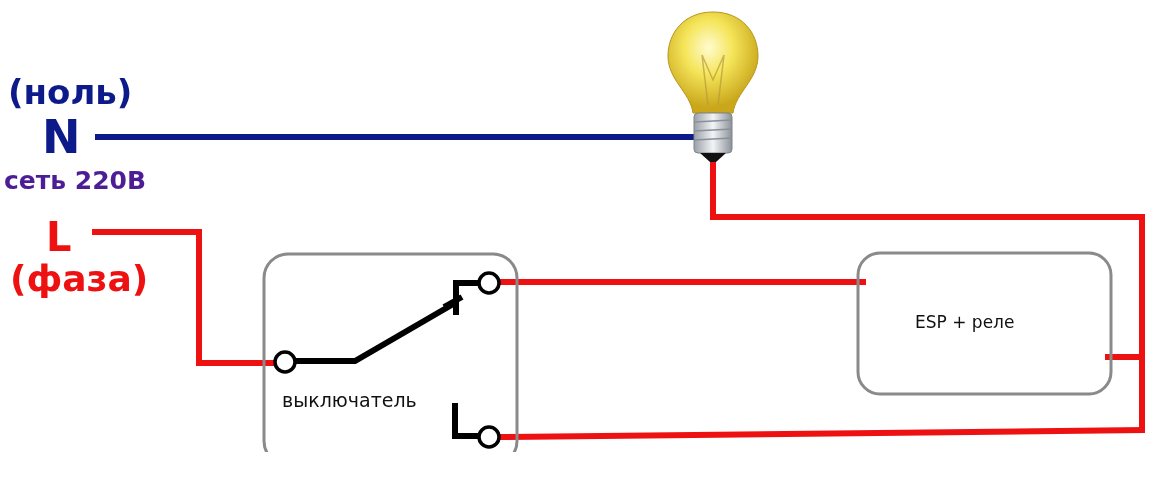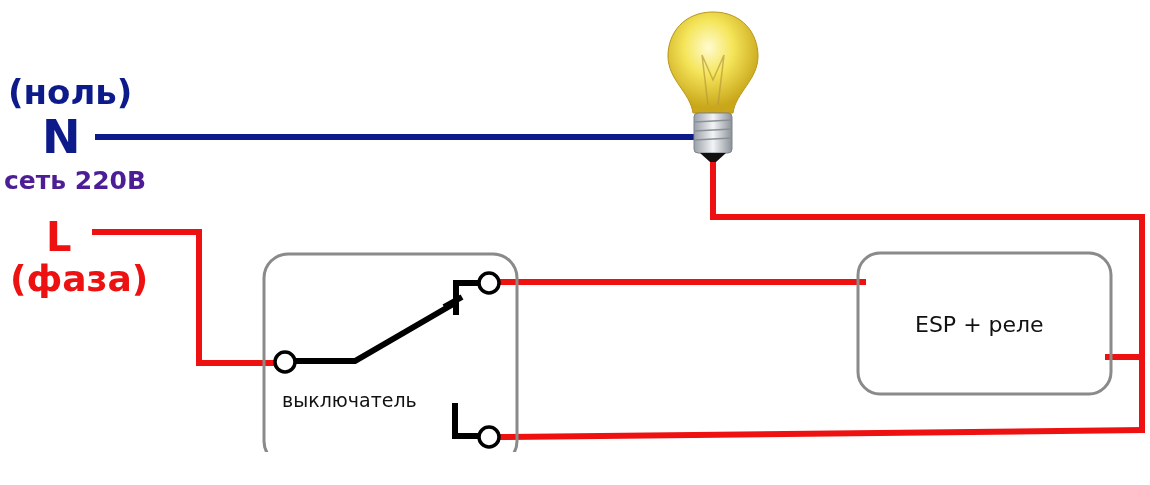--- a/index.html
+++ b/index.html
@@ -5,21 +5,21 @@
   html, body { margin: 0; padding: 0; background: #ffffff; }
   .canvas { position: relative; width: 1150px; height: 452px; overflow: hidden; background: #fff; font-family: "DejaVu Sans", sans-serif; }
   svg.wires { position: absolute; left: 0; top: 0; }
   .lbl { position: absolute; font-weight: bold; white-space: nowrap; }
   .nol { left: 8px; top: 72px; font-size: 34px; color: #0d1a8a; }
   .N { left: 42px; top: 110px; font-size: 46px; color: #0d1a8a; }
   .set { left: 4px; top: 166px; font-size: 25px; color: #4c1d95; }
   .L { left: 46px; top: 214px; font-size: 40px; color: #ee1111; }
   .faza { left: 10px; top: 258px; font-size: 36px; color: #ee1111; }
   .sw-label { position: absolute; left: 282px; top: 389px; font-size: 19px; color: #111; font-family: "DejaVu Sans", sans-serif; text-align: right; }
-  .esp-label { position: absolute; left: 915px; top: 312px; font-size: 22px; color: #111; font-family: "DejaVu Sans", sans-serif; }
+  .esp-label { position: absolute; left: 915px; top: 312px; font-size: 17px; color: #111; font-family: "DejaVu Sans", sans-serif; }
 </style>
 </head>
 <body>
 
 <div class="canvas">
   <svg class="wires" width="1150" height="485" viewBox="0 0 1150 485">
 
     <line x1="95" y1="137" x2="705" y2="137" stroke="#0d1a8a" stroke-width="6"></line>
 
     <polyline points="92,232 199,232 199,363 276,363" fill="none" stroke="#ee1111" stroke-width="6"></polyline>

